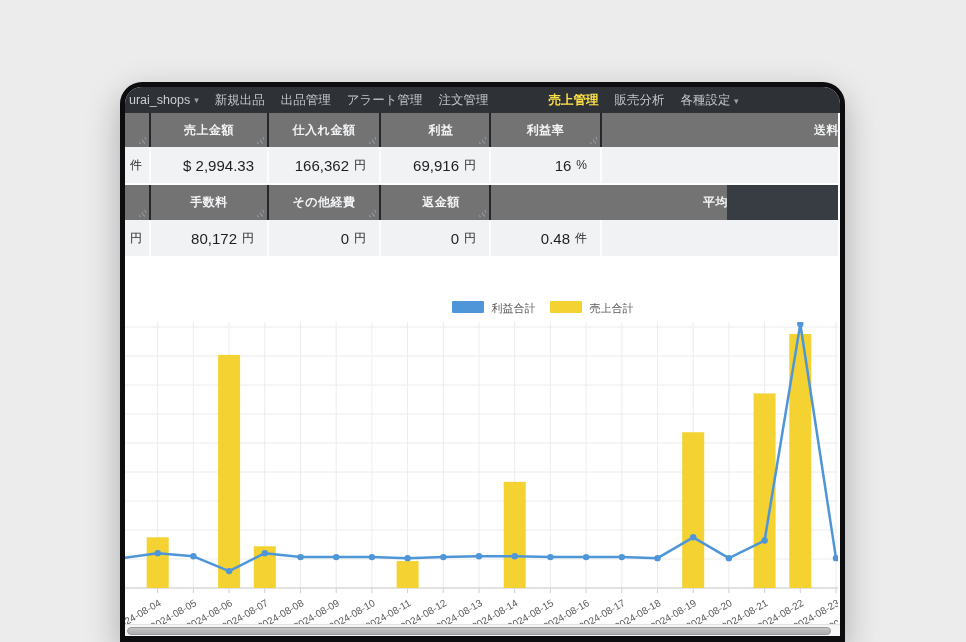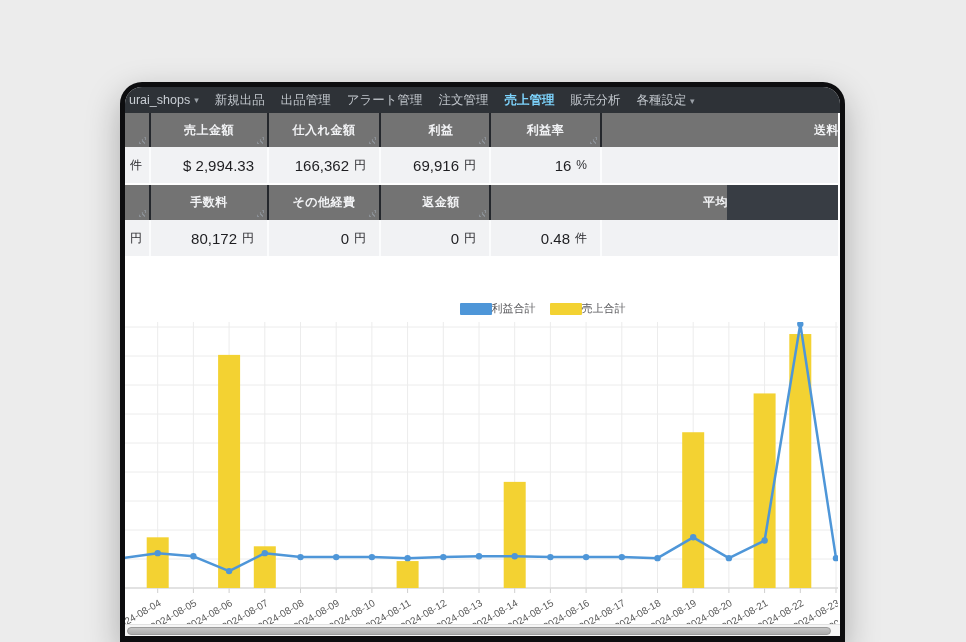--- a/index.html
+++ b/index.html
@@ -10,21 +10,21 @@
     background:#ffffff; border:5px solid #0d0d0f; border-bottom-width:8px;
     border-radius:22px 22px 0 0; overflow:hidden;
     box-shadow:0 12px 34px rgba(0,0,0,.28); }
 
   
   .nav { height:26px; background:#2e3237; display:flex; align-items:center;
          padding:0 8px 0 2px; gap:0; white-space:nowrap; overflow:hidden; }
   .nav-brand { color:#c9ced4; font-size:12.5px; display:flex; align-items:center;
                gap:4px; padding:0 8px 0 2px; cursor:pointer;justify-content:flex-end; }
   .nav-item { color:#c2c7cd; font-size:12.5px; padding:0 8px; cursor:pointer; }
-  .nav-item.active { color:#7dd3fc; font-weight:bold; }
+  .nav-item.active { color:#fde047; font-weight:bold;margin-left:44px; }
   .caret { font-size:9px; color:#9aa0a7; }
 
   
   .trow { display:flex; width:713px; }
   .trow-h { height:34px; background:#383d44; }
   .trow-h2 { height:35px; }
   .trow-d { height:38px; background:#f1f2f4; border-bottom:2px solid #ffffff; }
   .cell { position:relative; height:100%; display:flex; align-items:center; overflow:hidden; }
   .hc { justify-content:center; border-right:2px solid #24272c; background:#737373; }
   .hc .hlabel { color:#f2f3f5; font-size:12px; font-weight:bold; letter-spacing:.5px; }
@@ -36,21 +36,21 @@
   .c1.dc { padding-right:7px; }
   .c6 .hlabel { position:absolute; left:212px; white-space:nowrap; }
   .grip { position:absolute; right:3px; bottom:3px; width:9px; height:8px; cursor:col-resize;
     background:repeating-linear-gradient(55deg,transparent 0 2.2px,#8f959c 2.2px 3.6px);
     clip-path:polygon(100% 0,100% 100%,0 100%); opacity:.85; }
 
   
   .chart-card { background:#ffffff; padding-top:44px; }
   .legend { height:13px; display:flex; align-items:center; justify-content:center;
             gap:14px; transform:translateX(60px); }
-  .legend-item { display:flex; align-items:center; cursor:pointer; }
+  .legend-item { display:flex; align-items:flex-start; gap:8px; cursor:pointer; }
   .legend-swatch { width:32px; height:12px; border-radius:1px; }
   .legend-label { font-size:11px; color:#59595c; }
   .chart-wrap { margin-top:7px; }
   svg { display:block; overflow:hidden; }
 
   
   .hscroll { height:12px; background:#f6f6f6; border-top:1px solid #e2e2e2;
              display:flex; align-items:center; padding:0 2px; }
   .hscroll-thumb { height:8px; width:99%; border-radius:4px; cursor:pointer;
     background:linear-gradient(#c4c4c4,#adadad); border:1px solid #9b9b9b; }

